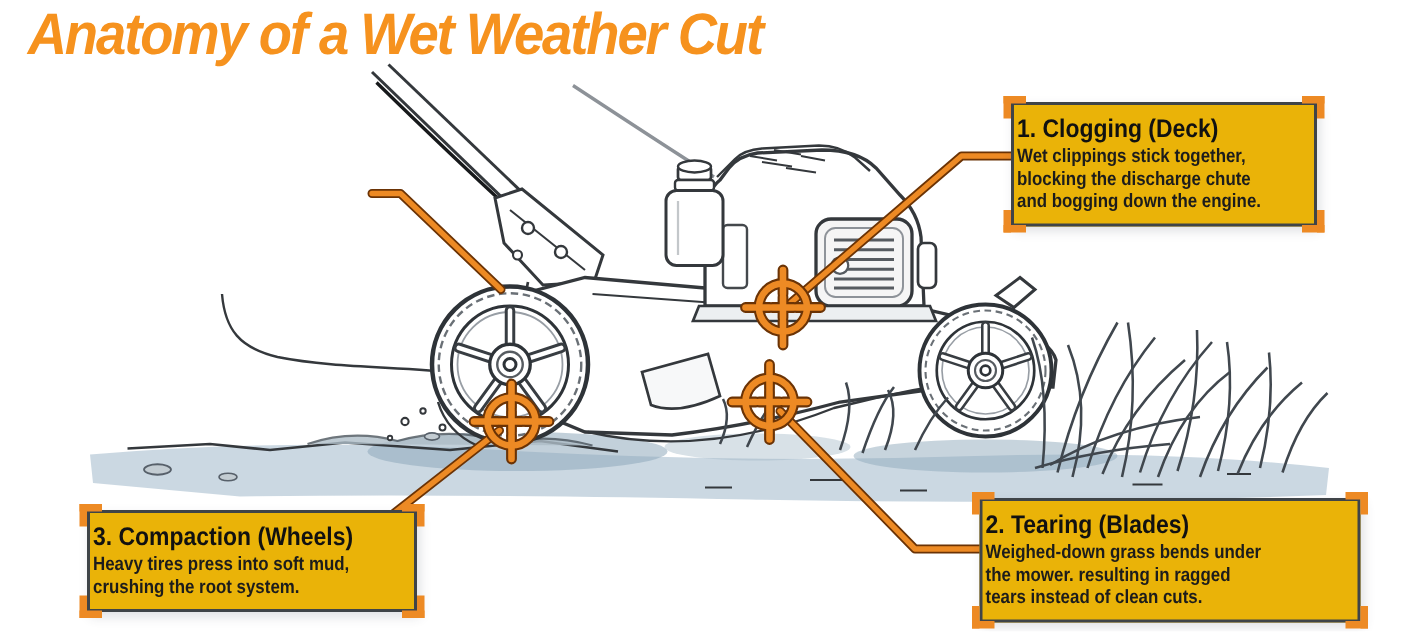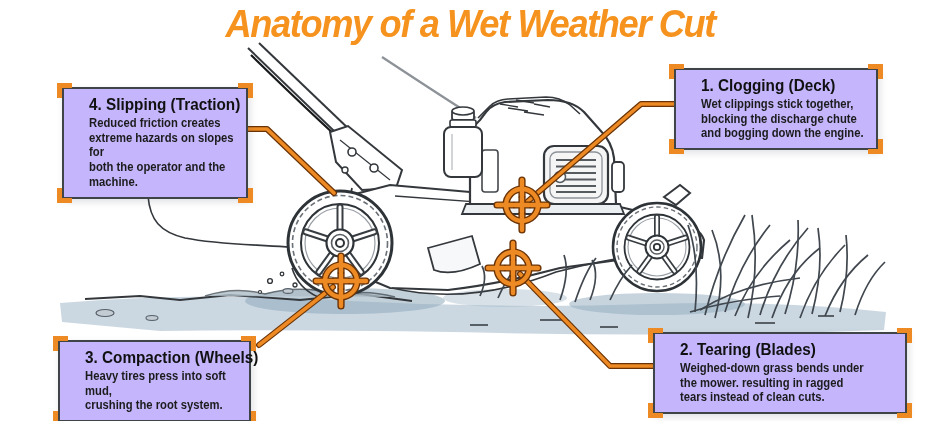--- a/index.html
+++ b/index.html
@@ -6,48 +6,48 @@
     --accent:#F6921E;
     --crosshair:#ED8A24;
     --outline:#6b3305;
     --boxborder:#3f4448;
     --ink:#34383c;
   }
   *{margin:0;padding:0;box-sizing:border-box;}
   body{font-family:"Liberation Sans",sans-serif;background:#fff;}
   .stage{position:relative;width:940px;height:421px;background:#fff;overflow:hidden;}
   .title{
-    position:absolute;left:0;top:2px;width:100%;text-align:center;
+    position:absolute;left:0;top:2px;width:100%;
     font-size:39px;font-weight:700;font-style:italic;color:var(--accent);
     letter-spacing:-1.5px;
   }
   .title .squeezeT{display:inline-block;transform:scaleX(.93);transform-origin:50% 50%;white-space:nowrap;}
   svg.art{position:absolute;left:0;top:0;}
   .callout{
-    position:absolute;background:#c4b5fd;border:2px solid var(--boxborder);
-    padding:6px 9px 7px 25px;box-shadow:2px 3px 7px rgba(60,70,90,.16);
+    position:absolute;background:#eab308;border:2px solid var(--boxborder);
+    padding:6px 9px 7px 2px;box-shadow:2px 3px 7px rgba(60,70,90,.16);
   }
   .callout .heading{
     font-size:17px;font-weight:700;color:#111;line-height:1.15;white-space:nowrap;
     display:inline-block;transform:scaleX(.9);transform-origin:0 50%;
   }
   .callout .body{
     font-size:12.8px;font-weight:700;color:#1c1c1c;line-height:1.17;
     white-space:pre-line;transform:scaleX(.88);transform-origin:0 0;width:113.5%;
     margin-top:1px;
   }
   .cb{position:absolute;width:15px;height:15px;}
   .cb.tl{top:-6px;left:-7px;border-top:5px solid var(--crosshair);border-left:5px solid var(--crosshair);}
   .cb.tr{top:-6px;right:-7px;border-top:5px solid var(--crosshair);border-right:5px solid var(--crosshair);}
   .cb.bl{bottom:-6px;left:-7px;border-bottom:5px solid var(--crosshair);border-left:5px solid var(--crosshair);}
   .cb.br{bottom:-6px;right:-7px;border-bottom:5px solid var(--crosshair);border-right:5px solid var(--crosshair);}
   
   #box-clogging{left:674px;top:68px;width:204px;}
   #box-tearing{left:653px;top:332px;width:254px;}
-  #box-compaction{left:58px;top:340px;width:193px;}
+  #box-compaction{left:58px;top:340px;width:220px;}
   #box-slipping{left:62px;top:87px;width:186px;}
   
   .inkline{stroke:var(--ink);fill:none;}
   .whitefill{fill:#fff;stroke:var(--ink);}
   .conn-d{stroke:var(--outline);stroke-width:6;fill:none;stroke-linejoin:round;stroke-linecap:round;}
   .conn-o{stroke:var(--crosshair);stroke-width:3.6;fill:none;stroke-linejoin:round;stroke-linecap:round;}
   .ch-d{stroke:var(--outline);fill:none;stroke-linecap:round;}
   .ch-o{stroke:var(--crosshair);fill:none;stroke-linecap:round;}
 </style>
 </head>
@@ -282,25 +282,14 @@
   <div class="callout" id="box-compaction">
     <span class="cb tl"></span>
     <span class="cb tr"></span>
     <span class="cb bl"></span>
     <span class="cb br"></span>
     <div class="heading">3. Compaction (Wheels)</div>
     <div class="body">Heavy tires press into soft mud,
 crushing the root system.</div>
   </div>
 
-  <div class="callout" id="box-slipping">
-    <span class="cb tl"></span>
-    <span class="cb tr"></span>
-    <span class="cb bl"></span>
-    <span class="cb br"></span>
-    <div class="heading">4. Slipping (Traction)</div>
-    <div class="body">Reduced friction creates
-extreme hazards on slopes for
-both the operator and the
-machine.</div>
-  </div>
 
 </div>
 
 </body></html>

